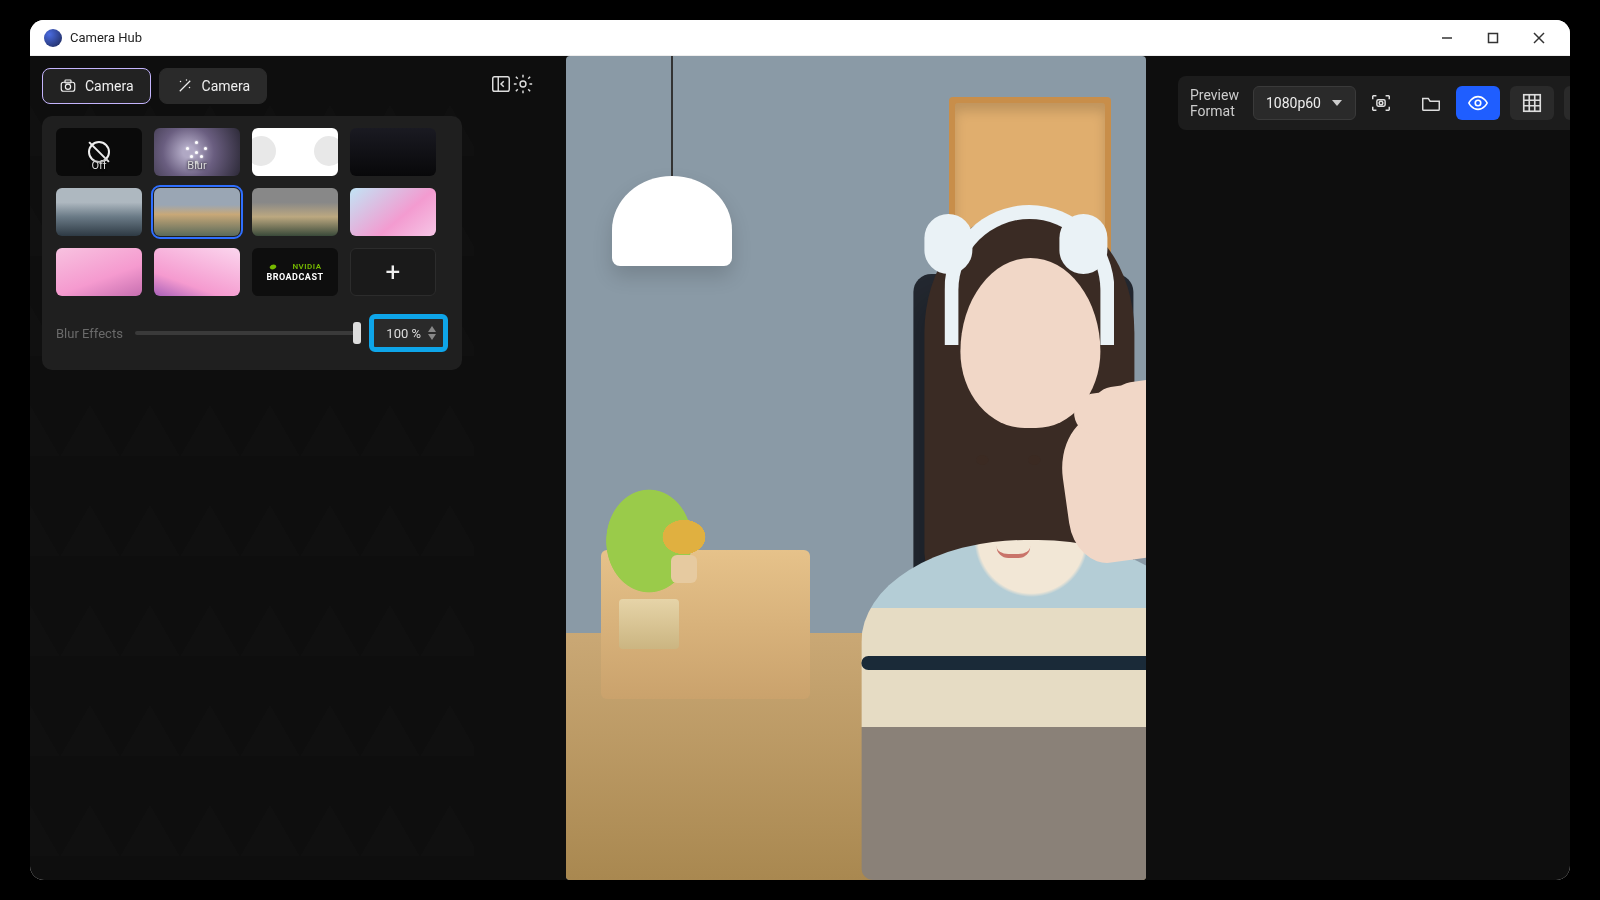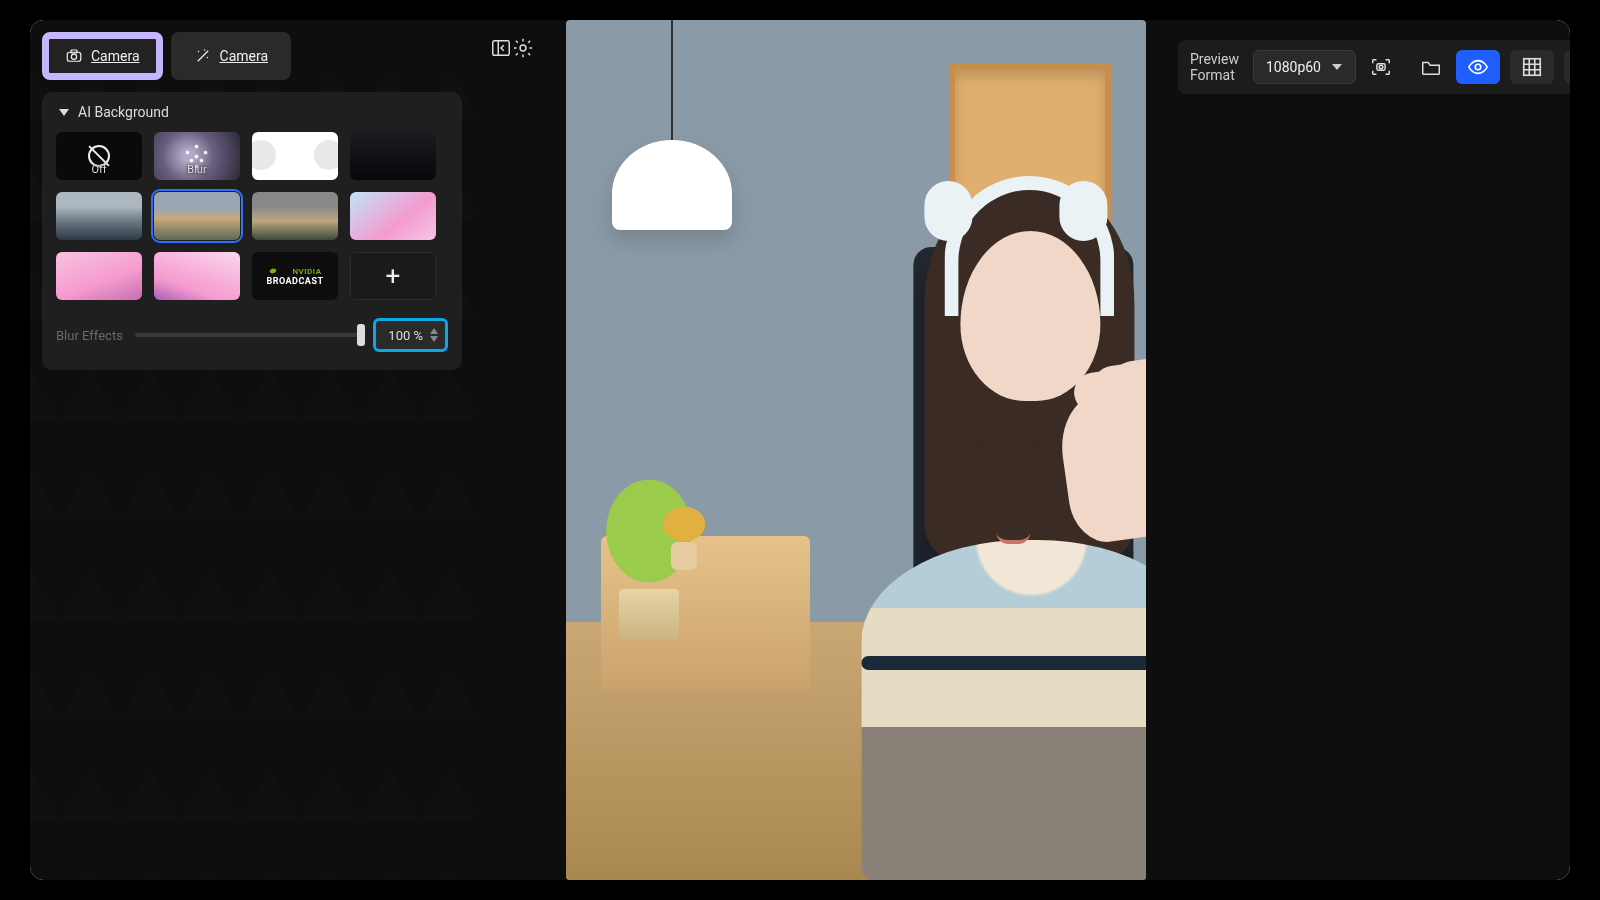--- a/index.html
+++ b/index.html
@@ -52,23 +52,23 @@
     position:absolute; inset:0;
     background-image:
       linear-gradient(60deg, rgba(255,255,255,0.02) 25%, transparent 25%),
       linear-gradient(-60deg, rgba(255,255,255,0.02) 25%, transparent 25%);
     background-size: 60px 100px;
     opacity: .6;
     pointer-events:none;
   }
   .tab-row { display:flex; gap:8px; margin-bottom: 12px; position:relative; z-index:1;}
   .tab {
-    background: #222; color:#eee; border:7px solid #c4b5fd;
+    background: #222; color:#eee; border:1px solid #c4b5fd;
     border-radius: 8px; padding: 8px 16px; display:flex; align-items:center; gap:8px;
-    font-size: 14px; cursor:pointer;text-decoration:underline;
+    font-size: 14px; cursor:pointer;
   }
   .tab.secondary { background:#2a2a2a; border-color:#2a2a2a; }
   .tab svg { width:18px; height:18px; stroke:#eee; fill:none; stroke-width:1.6;}
 
   .panel {
     background: #1f1f1f;
     border-radius: 10px;
     padding: 12px 14px 18px 14px;
     position:relative; z-index:1;
     width: 420px;
@@ -108,37 +108,37 @@
   .t-office1 { background: linear-gradient(180deg,#aeb8c0 30%,#6a7a86 60%,#2e3a44);}
   .t-living { background: linear-gradient(180deg,#9aa6b4 35%,#c8a878 55%,#5a6a5a);}
   .t-office2 { background: linear-gradient(180deg,#888 30%,#bca880 60%,#3a4a3a);}
   .t-anime { background: linear-gradient(140deg,#c1e4f5,#f39bd0 60%,#f6c6e6);}
   .t-pink1 { background: linear-gradient(160deg,#f8c2e0,#f59acf 60%,#c66fb0);}
   .t-pink2 { background: linear-gradient(200deg,#fbd6ee,#f59acf 70%,#a860b8);}
   .t-nvidia {
     background:#0e0e0e; font-size:9px; font-weight:700; color:#fff;
     flex-direction:column; letter-spacing:0.5px;
   }
-  .t-nvidia .nv { color:#76b900; font-size:8px; font-weight:600; display:flex; align-items:center; gap:14px;}
+  .t-nvidia .nv { color:#76b900; font-size:8px; font-weight:600; display:flex; align-items:flex-start; gap:14px;}
   .t-nvidia .nv svg{ width:10px; height:10px; fill:#76b900;}
   .t-add { background:#1a1a1a; border:1px solid #2c2c2c; font-size:26px; color:#eee;}
 
   .slider-row {
     display:flex; align-items:center; gap:12px; margin-top:18px;
   }
   .slider-label { color:#6a6a6a; font-size:13px; white-space:nowrap;}
   .slider {
     flex:1; height:4px; background:#3a3a3a; border-radius:2px; position:relative;
   }
   .slider .handle{
     position:absolute; right:0; top:50%; transform:translate(50%,-50%);
     width:8px; height:22px; background:#ddd; border-radius:3px;
   }
   .slider-value-box{
-    background:#2a2a2a; border:3px solid #0ea5e9; border-radius:6px;
+    background:#2a2a2a; border:5px solid #0ea5e9; border-radius:6px;
     padding: 6px 6px 6px 12px; display:flex; align-items:center; gap:6px;
     color:#ddd; font-size:13px;
   }
   .stepper { display:flex; flex-direction:column; }
   .stepper svg{ width:10px; height:8px; fill:#888;}
 
   
   .main {
     flex:1; position:relative; display:flex; flex-direction:row;
   }
@@ -292,20 +292,41 @@
   .toggle.active{ background:#1f5eff;}
   .toggle svg{ width:22px; height:22px; stroke:#fff; fill:none; stroke-width:1.8;}
   .toggle:not(.active) svg{ stroke:#ddd; }
 
 </style>
 </head>
 <body>
 
 <div class="window">
 
+  <div class="titlebar">
+    <div class="app-icon"></div>
+    <div class="title">Camera Hub</div>
+    <div class="spacer"></div>
+    <div class="win-btn">
+      <svg>
+          <line x1="1" y1="6" x2="11" y2="6"></line>
+        </svg>
+    </div>
+    <div class="win-btn">
+      <svg>
+          <rect x="1.5" y="1.5" width="9" height="9"></rect>
+        </svg>
+    </div>
+    <div class="win-btn">
+      <svg>
+          <line x1="1" y1="1" x2="11" y2="11"></line>
+          <line x1="11" y1="1" x2="1" y2="11"></line>
+        </svg>
+    </div>
+  </div>
 
   <div class="app-body">
 
     <div class="sidebar">
       <div class="sidebar-bg-pattern"></div>
 
       <div class="tab-row">
         <div class="tab">
           <svg viewBox="0 0 24 24">
               <rect x="3" y="7" width="18" height="12" rx="3"></rect>
@@ -319,26 +340,20 @@
               <line x1="5" y1="19" x2="19" y2="5"></line>
               <circle cx="6" cy="6" r="1" fill="#eee" stroke="none"></circle>
               <circle cx="18" cy="14" r="1" fill="#eee" stroke="none"></circle>
               <circle cx="14" cy="4" r="1" fill="#eee" stroke="none"></circle>
             </svg>
           <span>Camera</span>
         </div>
       </div>
 
       <div class="panel">
-        <div class="panel-header">
-          <svg viewBox="0 0 12 12">
-              <polygon points="1,3 11,3 6,10"></polygon>
-            </svg>
-          <span>AI Background</span>
-        </div>
 
         <div class="thumb-grid">
 
           <div class="thumb t-off">
             <div class="circ"></div>
             <div class="lbl">Off</div>
           </div>
           <div class="thumb t-blur">
             <div class="dots">
               <span style="left:9px;top:0"></span>

